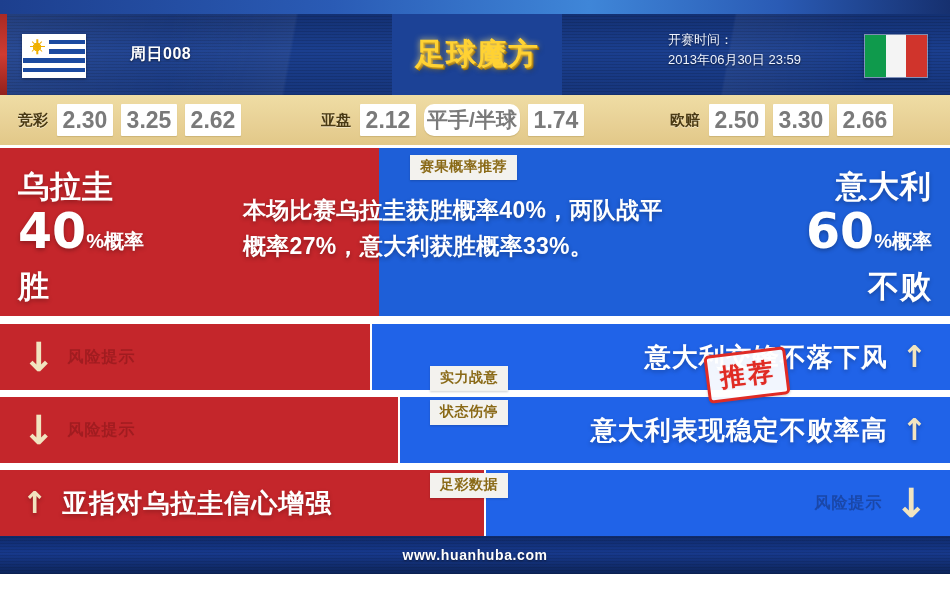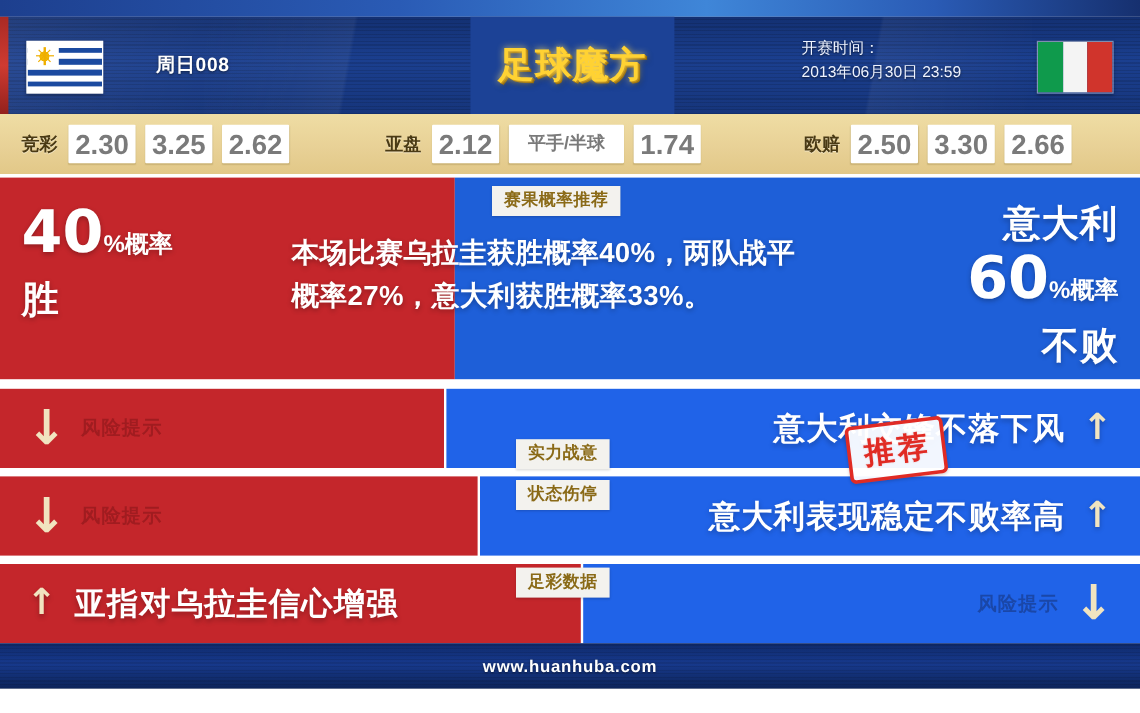--- a/index.html
+++ b/index.html
@@ -173,21 +173,21 @@
     font-size: 23px;
     font-weight: bold;
     min-width: 56px;
     height: 32px;
     line-height: 32px;
     text-align: center;
     margin-right: 8px;
     border-radius: 1px;
     box-shadow: 0 1px 1px rgba(120,95,30,0.22);
   }
-  .odds-cell.wide { min-width: 96px; font-size: 15px; }
+  .odds-cell.wide { min-width: 96px; font-size: 21px; border-radius: 10px; }
   .sp-left { width: 18px; }
   .sp-mid { flex: 0 0 72px; }
   .sp-mid2 { flex: 0 0 78px; }
 
   
   .main-row {
     position: absolute;
     left: 0; top: 148px;
     width: 950px; height: 168px;
   }
@@ -426,20 +426,21 @@
       <span class="odds-cell">3.30</span>
       <span class="odds-cell">2.66</span>
     </div>
   </div>
 
   <div class="main-row">
     <div class="main-red"></div>
     <div class="main-blue"></div>
 
     <div class="team-left">
+      <div class="team-name">乌拉圭</div>
       <div class="team-pct-line">
         <span class="team-pct">40</span><span class="team-pct-suffix">%概率</span>
       </div>
       <div class="team-result">胜</div>
     </div>
 
     <div class="team-right">
       <div class="team-name">意大利</div>
       <div class="team-pct-line">
         <span class="team-pct">60</span><span class="team-pct-suffix">%概率</span>

